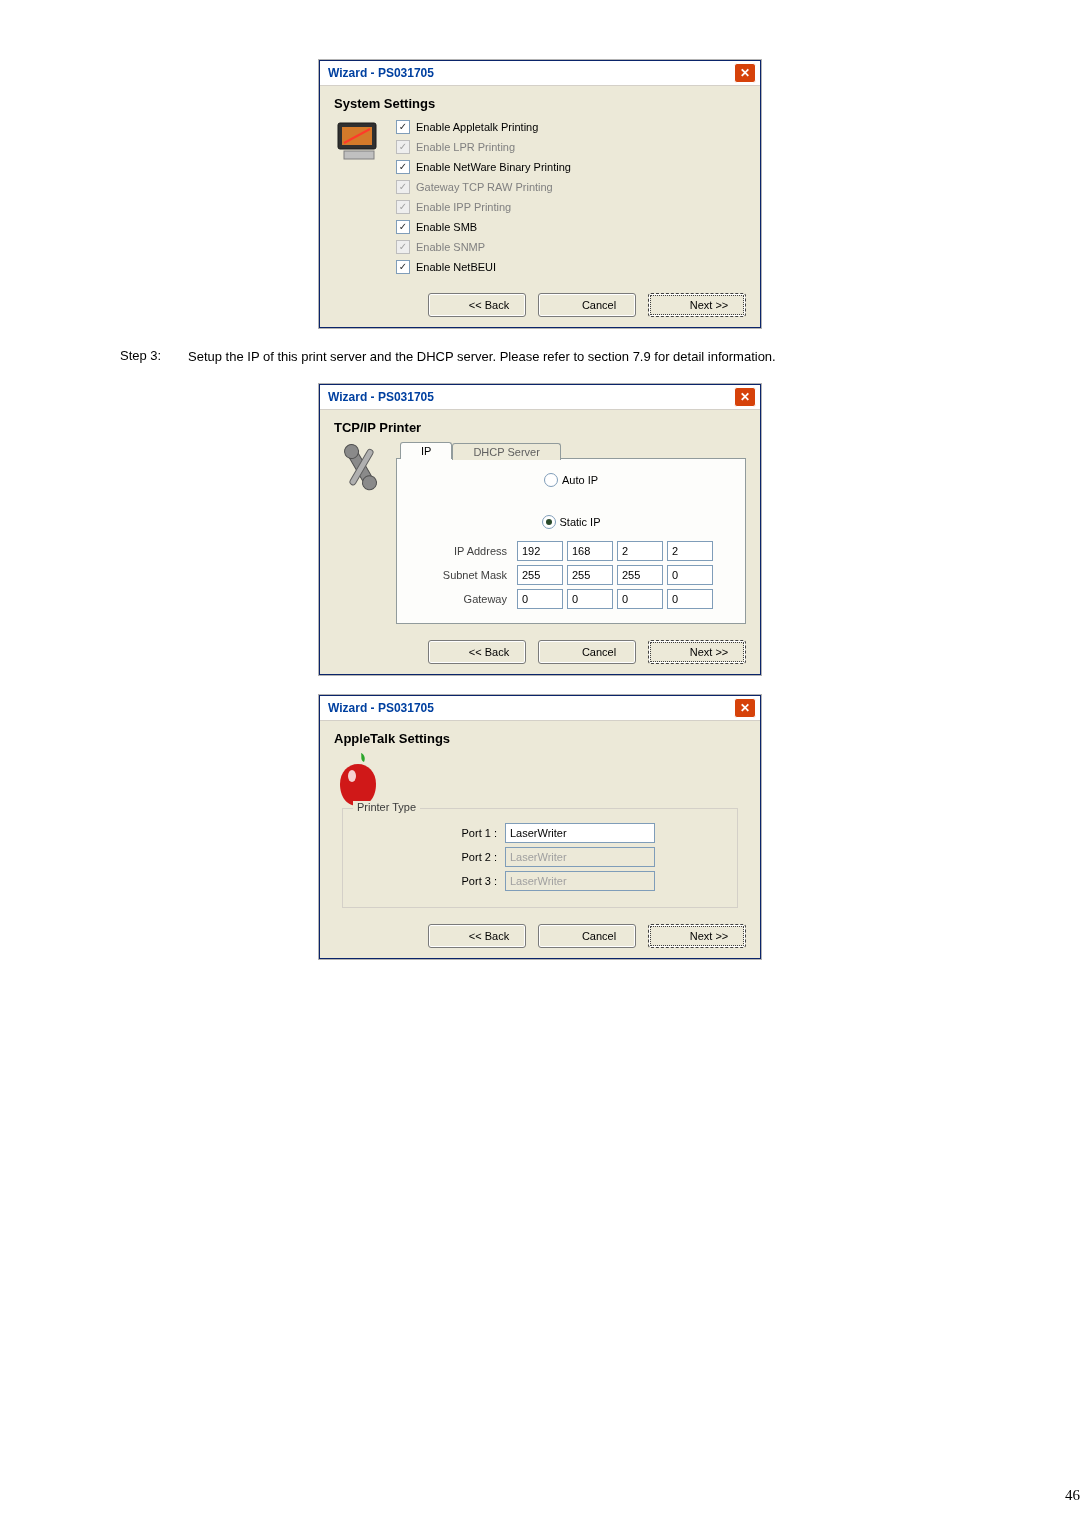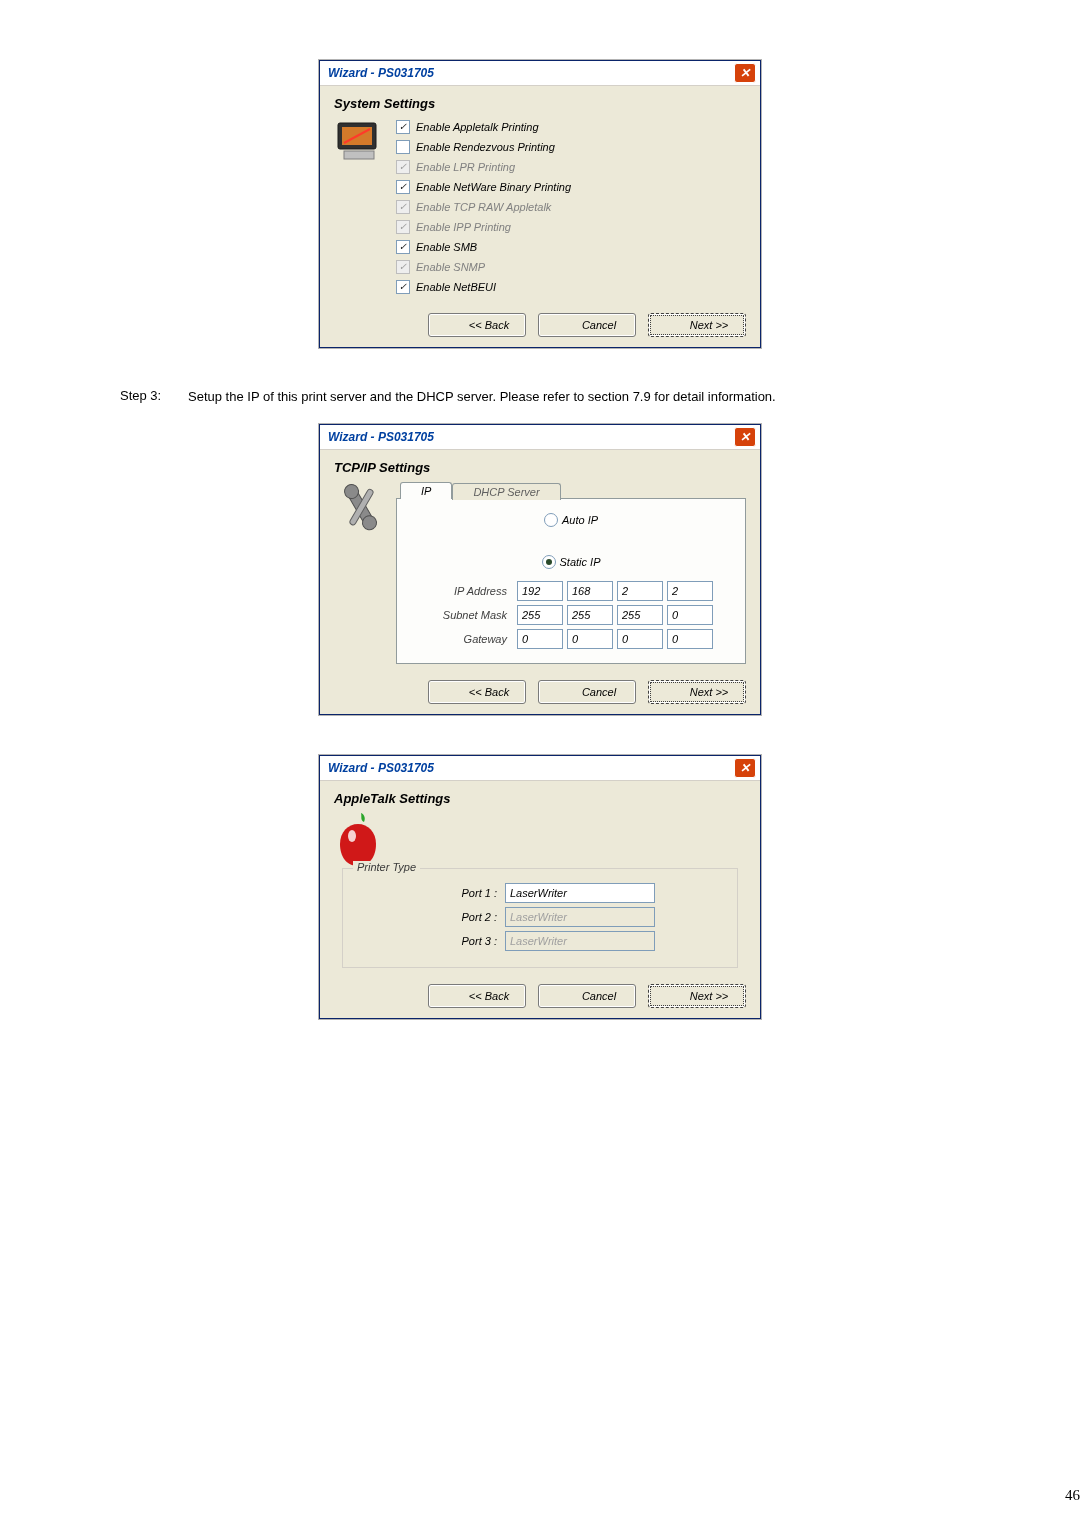--- a/index.html
+++ b/index.html
@@ -8,25 +8,24 @@
     min-height: 1528px;
     background: #ffffff;
     font-family: Verdana, Geneva, Tahoma, sans-serif;
     color: #000;
     position: relative;
   }
   .page-wrap { padding-top: 60px; }
 
   .dialog {
     width: 440px;
-    margin: 0 auto 40px auto;
+    margin: 0 auto 20px auto;
     border: 1px solid #0a246a;
     background: #15803d;
     box-shadow: 0 0 0 1px #b3b3b3;
-    font-style: italic;
   }
   .titlebar {
     height: 24px;
     background: #ffffff;
     display: flex;
     align-items: center;
     justify-content: space-between;
     padding: 0 4px 0 8px;
     border-bottom: 1px solid #d4d0c8;
   }
@@ -209,34 +208,30 @@
             <line x1="10" y1="26" x2="36" y2="12" stroke="#ff3a2a" stroke-width="2"></line>
             <rect x="10" y="34" width="30" height="8" fill="#c0c0c0" stroke="#808080"></rect>
           </svg>
         </div>
         <div class="fields-col" id="checks-col">
             <div class="chk-row">
               <span class="chk">✓</span>
               <span class="chk-label">Enable Appletalk Printing</span>
             </div>
             <div class="chk-row">
-              <span class="chk"></span>
-              <span class="chk-label">Enable Rendezvous Printing</span>
-            </div>
-            <div class="chk-row">
               <span class="chk disabled">✓</span>
               <span class="chk-label disabled">Enable LPR Printing</span>
             </div>
             <div class="chk-row">
               <span class="chk">✓</span>
               <span class="chk-label">Enable NetWare Binary Printing</span>
             </div>
             <div class="chk-row">
               <span class="chk disabled">✓</span>
-              <span class="chk-label disabled">Enable TCP RAW Appletalk</span>
+              <span class="chk-label disabled">Gateway TCP RAW Printing</span>
             </div>
             <div class="chk-row">
               <span class="chk disabled">✓</span>
               <span class="chk-label disabled">Enable IPP Printing</span>
             </div>
             <div class="chk-row">
               <span class="chk">✓</span>
               <span class="chk-label">Enable SMB</span>
             </div>
             <div class="chk-row">
@@ -261,21 +256,21 @@
     <span class="step-label">Step 3:</span>
     <span class="step-body">Setup the IP of this print server and the DHCP server. Please refer to section 7.9 for detail information.</span>
   </div>
 
   <div class="dialog">
     <div class="titlebar">
       <span class="titlebar-text">Wizard - PS031705</span>
       <span class="close-btn">✕</span>
     </div>
     <div class="body-area">
-      <div class="section-title">TCP/IP Settings</div>
+      <div class="section-title">TCP/IP Printer</div>
       <div class="content-row">
         <div class="icon-col">
           <svg width="54" height="54" viewBox="0 0 54 54">
             <g transform="rotate(-30 27 27)">
               <rect x="22" y="6" width="10" height="36" rx="4" fill="#8a8a8a" stroke="#505050"></rect>
               <circle cx="27" cy="8" r="7" fill="#8a8a8a" stroke="#505050"></circle>
               <circle cx="27" cy="44" r="7" fill="#8a8a8a" stroke="#505050"></circle>
             </g>
             <g transform="rotate(30 27 27)">
               <rect x="24" y="6" width="6" height="40" rx="3" fill="#b0b0b0" stroke="#606060"></rect>

